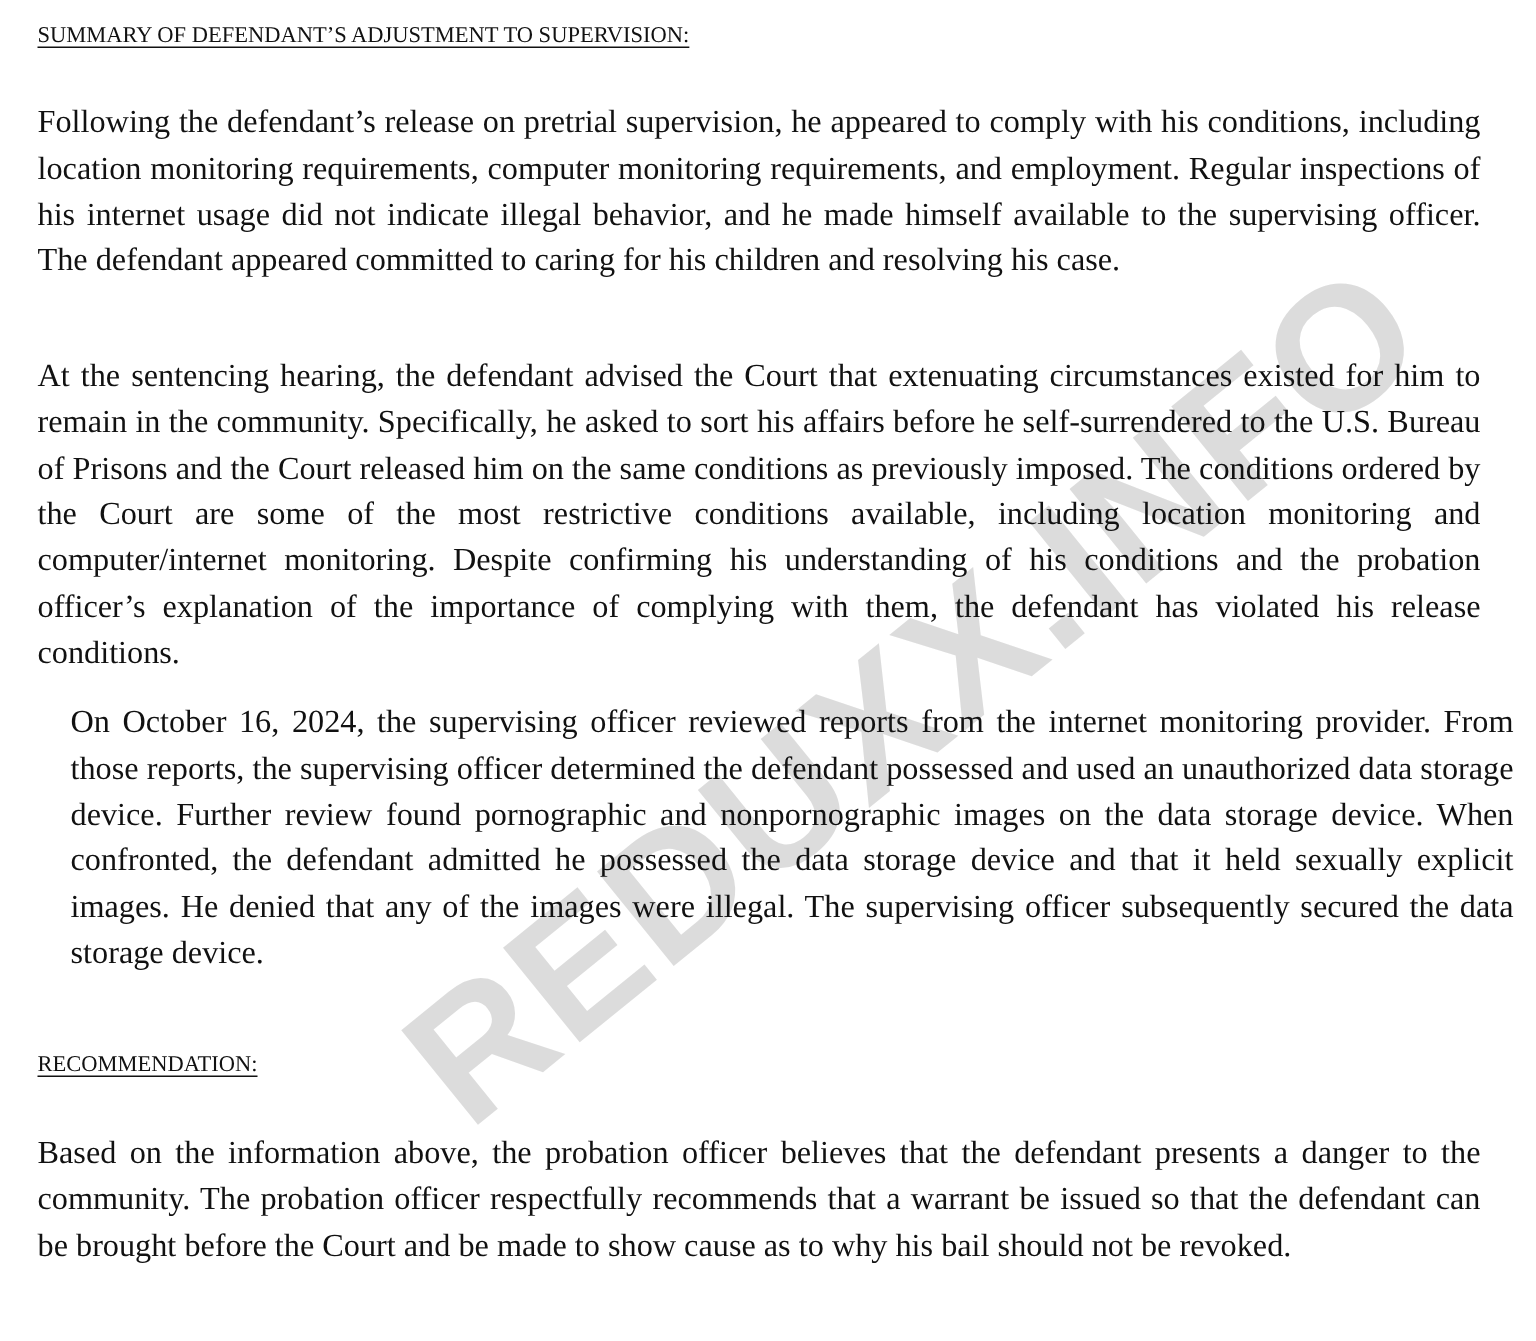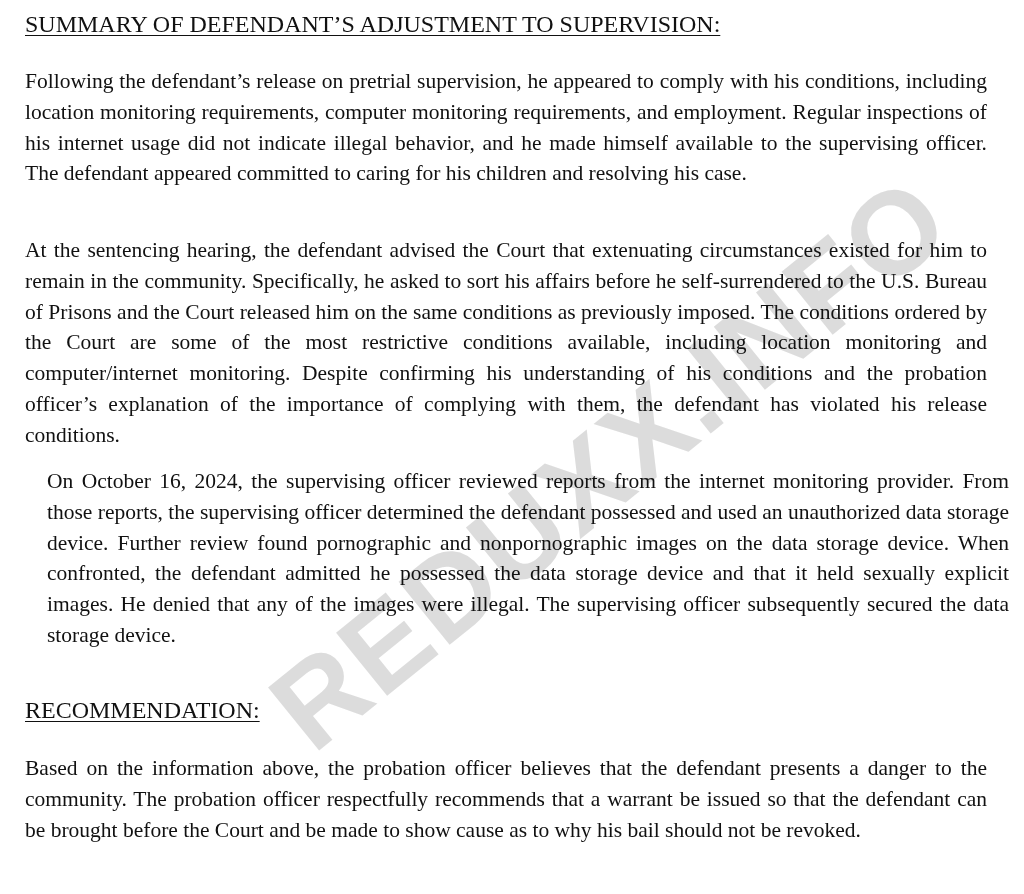--- a/index.html
+++ b/index.html
@@ -15,21 +15,21 @@
       font-family: "Liberation Serif", "DejaVu Serif", serif;
       color: #111111;
     }
     .page {
       position: absolute;
       left: 25px;
       top: 0;
       width: 962px;
     }
     .heading {
-      font-size: 24px;
+      font-size: 15px;
       line-height: 30px;
       text-decoration: underline;
       text-decoration-thickness: 1px;
       text-underline-offset: 3px;
       margin: 0;
       font-weight: normal;
       position: absolute;
       left: 0;
       white-space: nowrap;
     }

